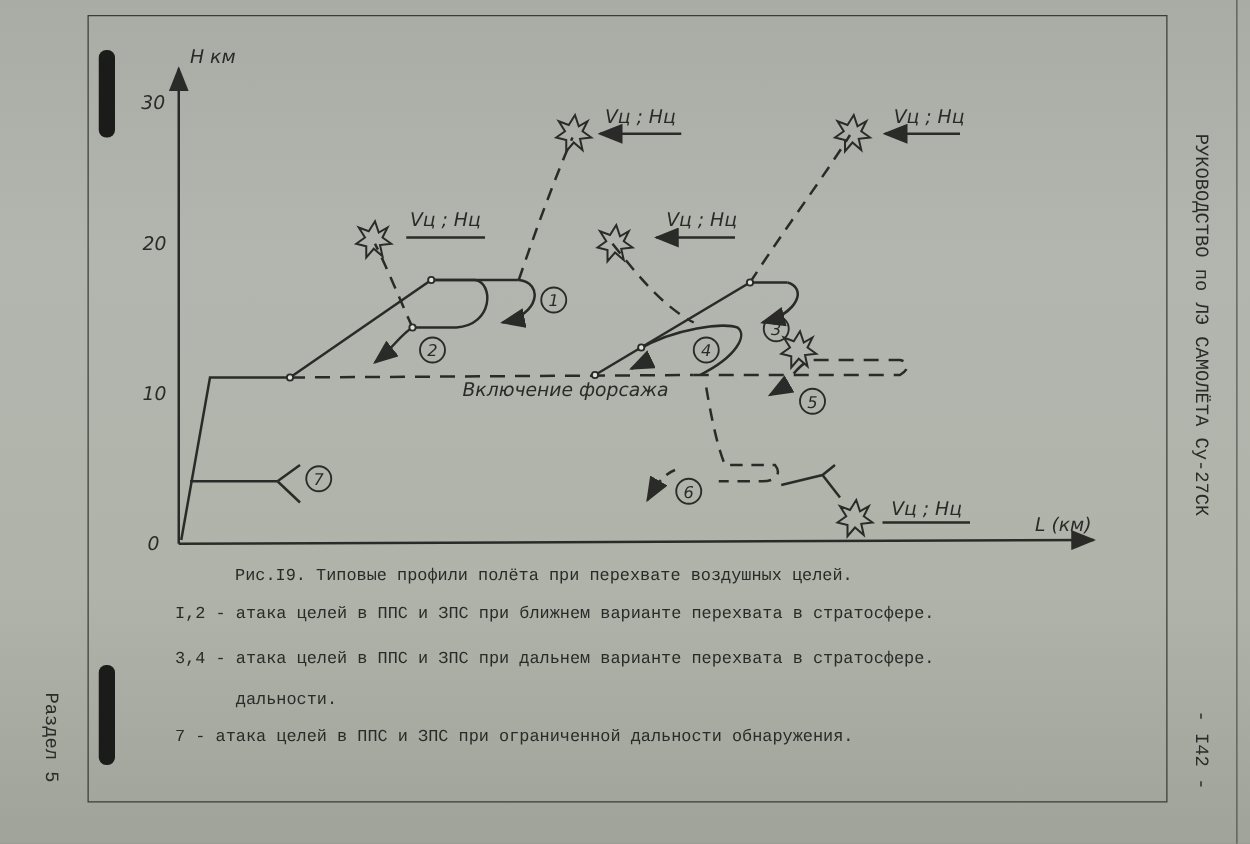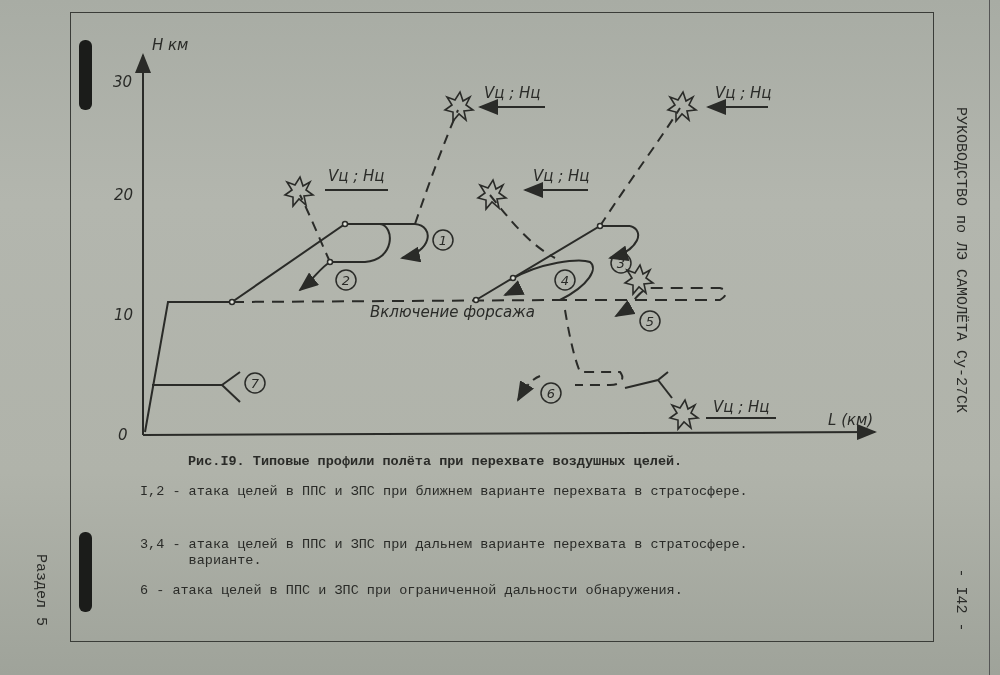--- a/index.html
+++ b/index.html
@@ -124,25 +124,25 @@
       <text x="118" y="440">0</text>
       <text x="370" y="317">Включение форсажа</text>
       <text x="484" y="98">Vц ; Нц</text>
       <text x="715" y="98">Vц ; Нц</text>
       <text x="328" y="181">Vц ; Нц</text>
       <text x="533" y="181">Vц ; Нц</text>
       <text x="713" y="412">Vц ; Нц</text>
     </g>
   </svg>
 
-  <div class="caption" style="left:188px;top:454px;font-weight:bold;">Рис.I9. Типовые профили полёта при перехвате воздушных целей.</div>
+  <div class="caption" style="left:188px;top:454px;">Рис.I9. Типовые профили полёта при перехвате воздушных целей.</div>
   <div class="caption" style="top:484px;font-family:Liberation Mono, monospace;">I,2 - атака целей в ППС и ЗПС при ближнем варианте перехвата в стратосфере.</div>
-  <div class="caption" style="top:537px;font-family:Liberation Mono, monospace;">3,4 - атака целей в ППС и ЗПС при дальнем варианте перехвата в стратосфере.</div>
-  <div class="caption" style="top:553px;">      варианте.</div>
-  <div class="caption" style="top:583px;">6 - атака целей в ППС и ЗПС при ограниченной дальности обнаружения.</div>
+  <div class="caption" style="top:520px;font-family:Liberation Mono, monospace;">3,4 - атака целей в ППС и ЗПС при дальнем варианте перехвата в стратосфере.</div>
+  <div class="caption" style="top:553px;">      дальности.</div>
+  <div class="caption" style="top:583px;">7 - атака целей в ППС и ЗПС при ограниченной дальности обнаружения.</div>
 
   <div class="vert-title">
       <span>РУКОВОДСТВО по ЛЭ САМОЛЁТА Су-27СК</span>
     </div>
   <div class="page-num">
       <span>- I42 -</span>
     </div>
   <div class="section">
       <span>Раздел 5</span>
     </div>

